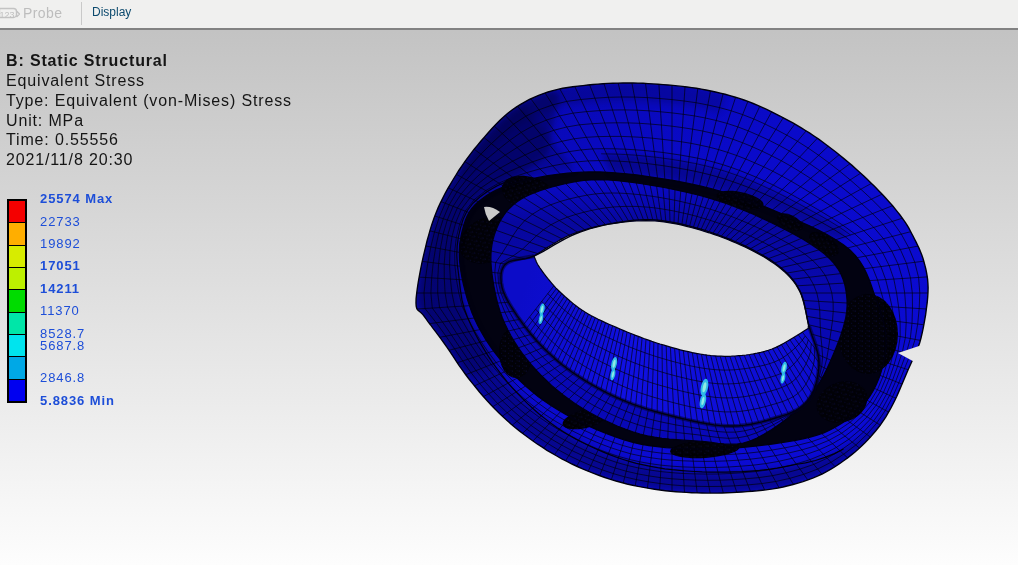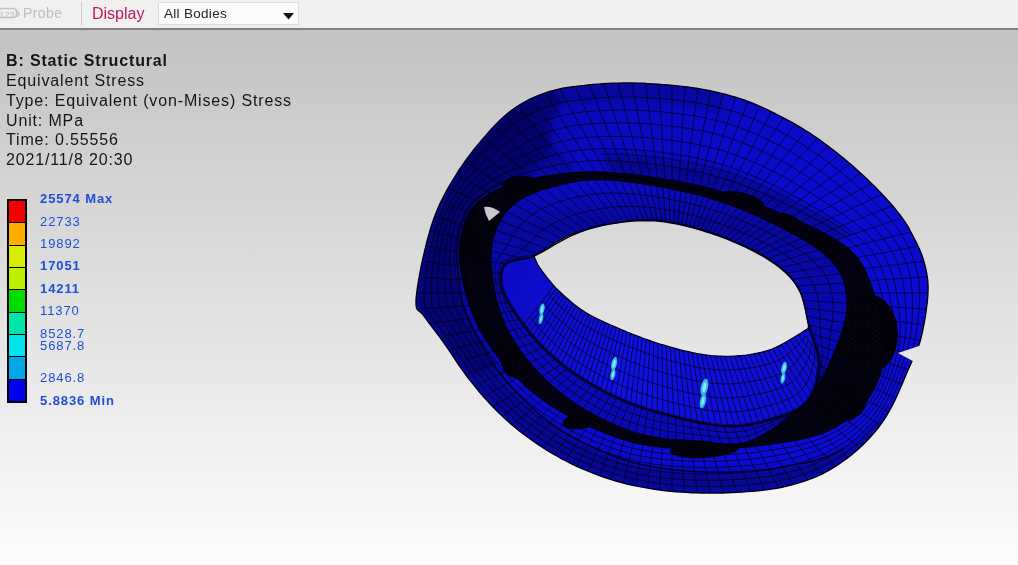--- a/index.html
+++ b/index.html
@@ -413,27 +413,21 @@
         <ellipse cx="1.2" cy="6" rx="1.1" ry="3.6" fill="#8feae2"></ellipse>
       </g>
 </svg></div>
 <div id="toolbar">
  <svg width="22" height="18" viewBox="0 0 22 18" style="position:absolute;left:-2px;top:5px">
   <path d="M1.5 3.5 h14 a3 3 0 0 1 3 3 v3 a3 3 0 0 1 -3 3 h-14 z M18.5 6 l3 3 l-3 3" fill="none" stroke="#c3c3c3" stroke-width="1.4"></path>
   <text x="9" y="12.5" font-size="9" fill="#c0c0c0" text-anchor="middle" font-family="Liberation Sans">123</text>
  </svg>
  <span style="position:absolute;left:23px;top:5px;font-size:14px;letter-spacing:0.4px;color:#bdbdbd">Probe</span>
  <div style="position:absolute;left:81px;top:2px;width:1px;height:23px;background:#c9c9c9"></div>
- <span style="position:absolute;left:92px;top:5px;font-size:16px;color:#be185d">Display</span>
- <div style="position:absolute;left:158px;top:2px;width:139px;height:21px;background:#fbfbfb;border:1px solid #dcdcdc">
-   <span style="position:absolute;left:5px;top:3px;font-size:13.5px;letter-spacing:0.3px;color:#222">All Bodies</span>
-   <svg width="13" height="8" viewBox="0 0 13 8" style="position:absolute;right:3px;top:9px">
-        <path d="M1 1 L12 1 L6.5 7.5 Z" fill="#111"></path>
-      </svg>
- </div>
+ <span style="position:absolute;left:92px;top:5px;font-size:12px;color:#0c4a6e">Display</span>
 </div>
 <div id="hdr">
 <b>B: Static Structural</b><br>
 Equivalent Stress<br>
 Type: Equivalent (von-Mises) Stress<br>
 Unit: MPa<br>
 Time: 0.55556<br>
 2021/11/8 20:30
 </div>
 <div style="position:absolute;left:7px;top:199px;width:16px;border:2px solid #000;background:#000">

